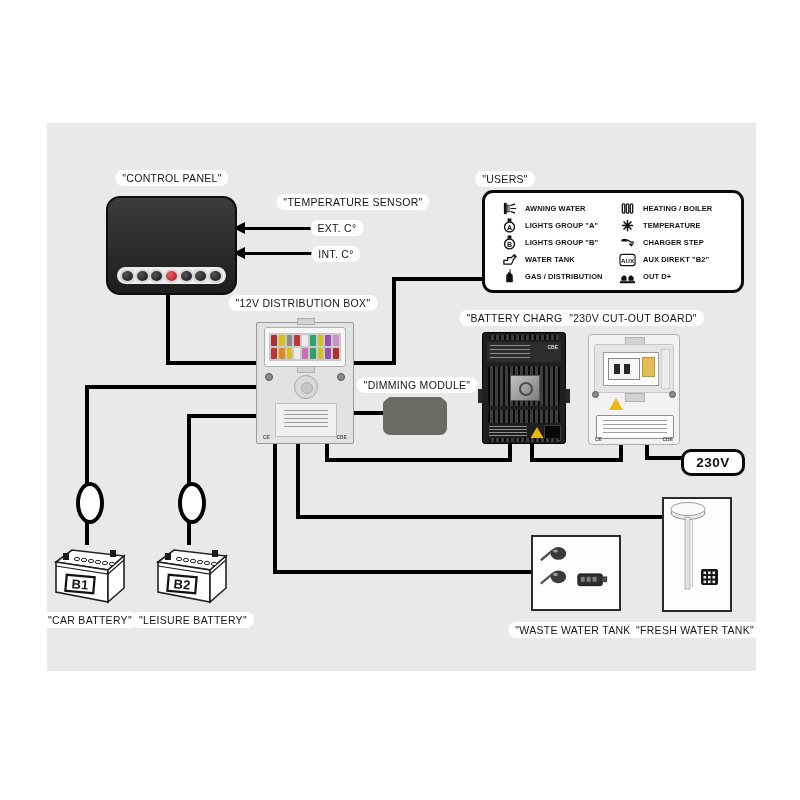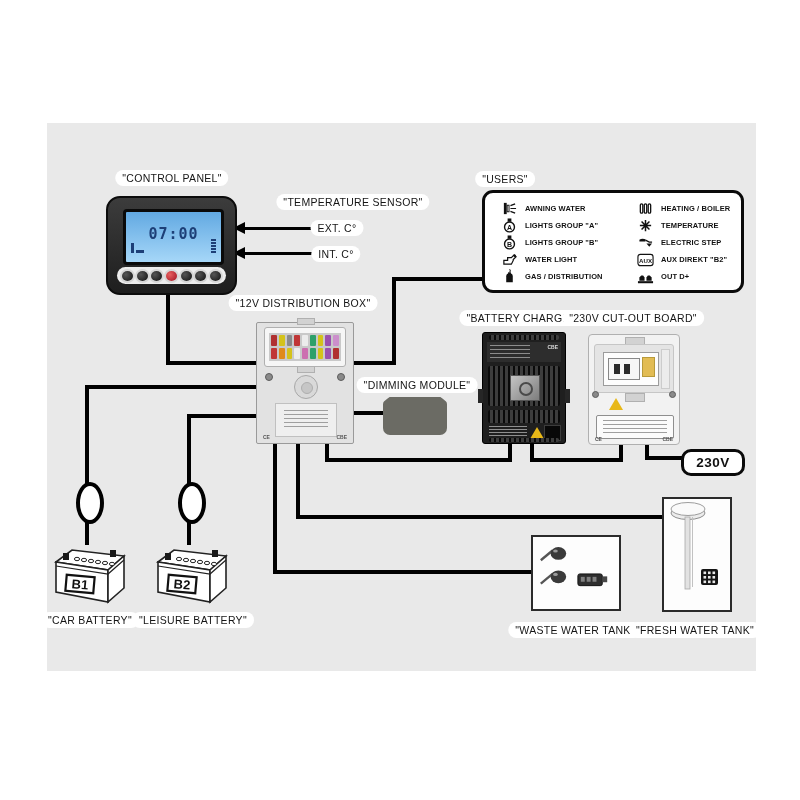--- a/index.html
+++ b/index.html
@@ -38,21 +38,21 @@
           border-radius:9px;display:flex;align-items:center;justify-content:space-around;padding:0 3px;box-sizing:border-box;}
   .btn{width:11px;height:10px;border-radius:50%;background:radial-gradient(circle at 35% 35%,#555,#101010);
        box-shadow:0 0 0 2px #d6d6d6;}
   .btn.red{background:radial-gradient(circle at 35% 35%,#e86060,#a01322);}
 
   
   #users-box{position:absolute;left:482px;top:190px;width:256px;height:97px;background:#fff;
              border:3px solid #0a0a0a;border-radius:11px;z-index:5;}
   .ucol{position:absolute;top:7px;display:flex;flex-direction:column;}
   #ucol1{left:16px;width:112px;}
-  #ucol2{left:152px;width:116px;}
+  #ucol2{left:134px;width:116px;}
   .urow{display:flex;align-items:center;height:17px;gap:7px;}
   .uicon{width:17px;height:15px;display:flex;align-items:center;justify-content:center;flex:0 0 17px;}
   .ulabel{font-size:7.5px;font-weight:bold;letter-spacing:.1px;white-space:nowrap;}
 
   
   #dbox{position:absolute;left:256px;top:322px;width:96px;height:120px;background:#e2e2e2;
         border:1px solid #9a9a9a;border-radius:2px;z-index:5;}
   #fusepanel{position:absolute;left:7px;top:4px;width:80px;height:38px;background:#f6f6f6;
              border:1px solid #b0b0b0;border-radius:3px;}
   #fusegrid{position:absolute;left:4px;top:5px;right:4px;bottom:5px;background:#c9c9c9;
@@ -159,26 +159,20 @@
   <div class="wire" style="left:619px;top:438px;width:4px;height:24px"></div>
   <div class="wire" style="left:645px;top:438px;width:4px;height:22px"></div>
   <div class="wire" style="left:645px;top:456px;width:37px;height:4px"></div>
 
   <div class="aline" style="left:243px;top:227px;width:74px"></div>
   <div class="ahead" style="left:233px;top:222px"></div>
   <div class="aline" style="left:243px;top:252px;width:74px"></div>
   <div class="ahead" style="left:233px;top:247px"></div>
 
   <div id="cpanel">
-    <div id="lcd">
-      <div id="lcd-time">07:00</div>
-      <div class="lcd-bar-l"></div>
-      <div class="lcd-bar-l2"></div>
-      <div class="lcd-bar-r"></div>
-    </div>
     <div id="btnrow">
       <span class="btn"></span>
       <span class="btn"></span>
       <span class="btn"></span>
       <span class="btn red"></span>
       <span class="btn"></span>
       <span class="btn"></span>
       <span class="btn"></span>
     </div>
   </div>
@@ -215,21 +209,21 @@
         </span>
         <span class="ulabel">LIGHTS GROUP "B"</span>
       </div>
       <div class="urow">
         <span class="uicon">
           <svg width="15" height="15" viewBox="0 0 16 16">
               <path d="M2 13 L2 9 L6 9 L6 6 L10 6 L13 3 L15 5 L12 8 L12 9 L10 13 Z" fill="none" stroke="#111" stroke-width="1.3"></path>
               <circle cx="13.5" cy="4" r="1.3" fill="#111"></circle>
             </svg>
         </span>
-        <span class="ulabel">WATER LIGHT</span>
+        <span class="ulabel">WATER TANK</span>
       </div>
       <div class="urow">
         <span class="uicon">
           <svg width="15" height="15" viewBox="0 0 16 16">
               <path d="M4.5 14 L11.5 14 L11.5 8 A3.5 3.5 0 0 0 4.5 8 Z" fill="#111"></path>
               <rect x="6.5" y="3.5" width="3" height="2" fill="#111"></rect>
               <path d="M8 0.5 C9.4 1.6 8.8 2.6 8.1 3.2" stroke="#111" fill="none" stroke-width="1.1"></path>
             </svg>
         </span>
         <span class="ulabel">GAS / DISTRIBUTION</span>
@@ -260,21 +254,21 @@
         <span class="ulabel">TEMPERATURE</span>
       </div>
       <div class="urow">
         <span class="uicon">
           <svg width="15" height="15" viewBox="0 0 16 16">
               <path d="M1.5 5 Q4 3.5 8 4.5 L8 7 L1.5 7 Z" fill="#111"></path>
               <path d="M8 5.5 L12 7.5 L15 7.5" stroke="#111" stroke-width="1.4" fill="none"></path>
               <path d="M9 9 L15 9 L12 12.5 Z" fill="#111"></path>
             </svg>
         </span>
-        <span class="ulabel">ELECTRIC STEP</span>
+        <span class="ulabel">CHARGER STEP</span>
       </div>
       <div class="urow">
         <span class="uicon">
           <svg width="17" height="14" viewBox="0 0 18 14">
               <rect x="1" y="1" width="16" height="12" rx="2.5" fill="none" stroke="#111" stroke-width="1.2"></rect>
               <text x="9" y="9.8" font-size="6.5" font-weight="bold" text-anchor="middle" fill="#111">AUX</text>
             </svg>
         </span>
         <span class="ulabel">AUX DIREKT "B2"</span>
       </div>

